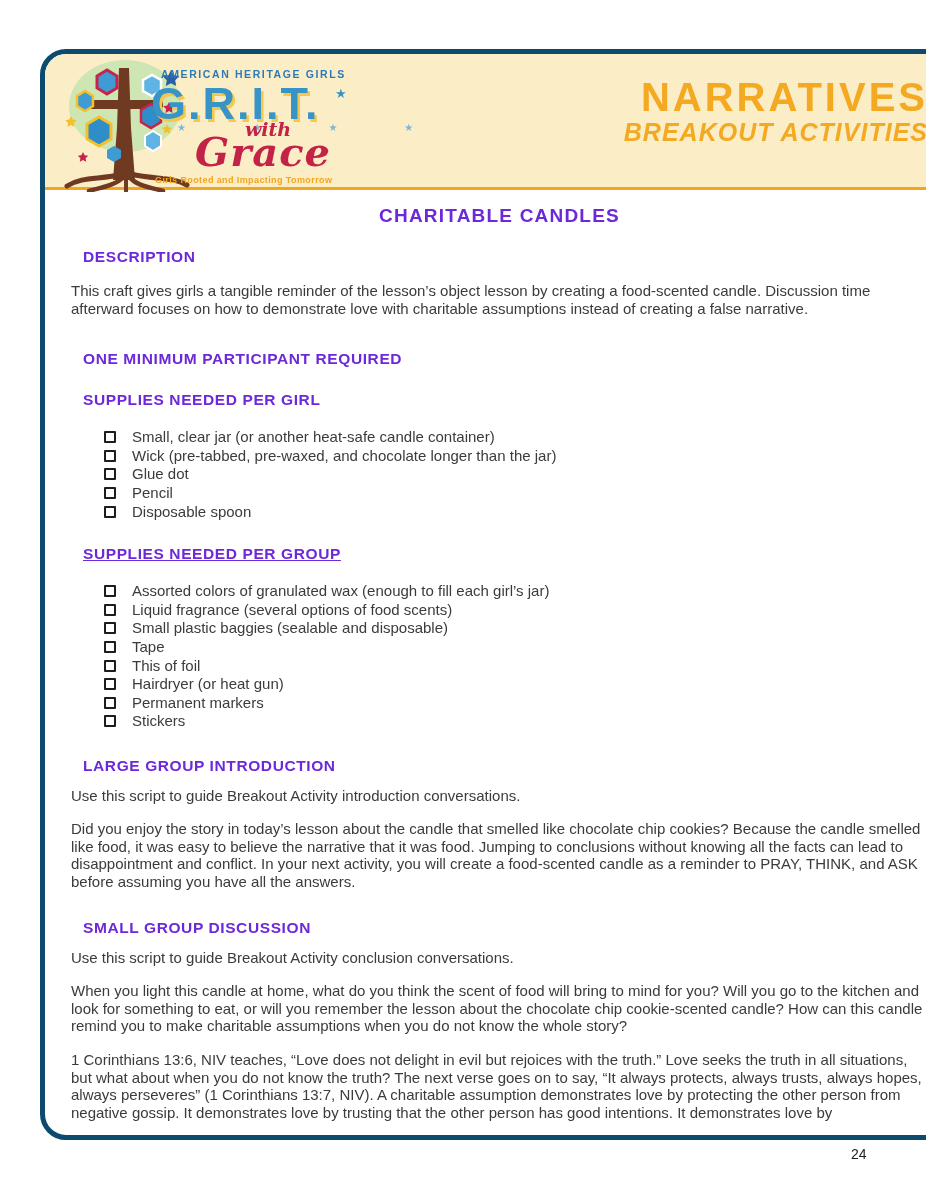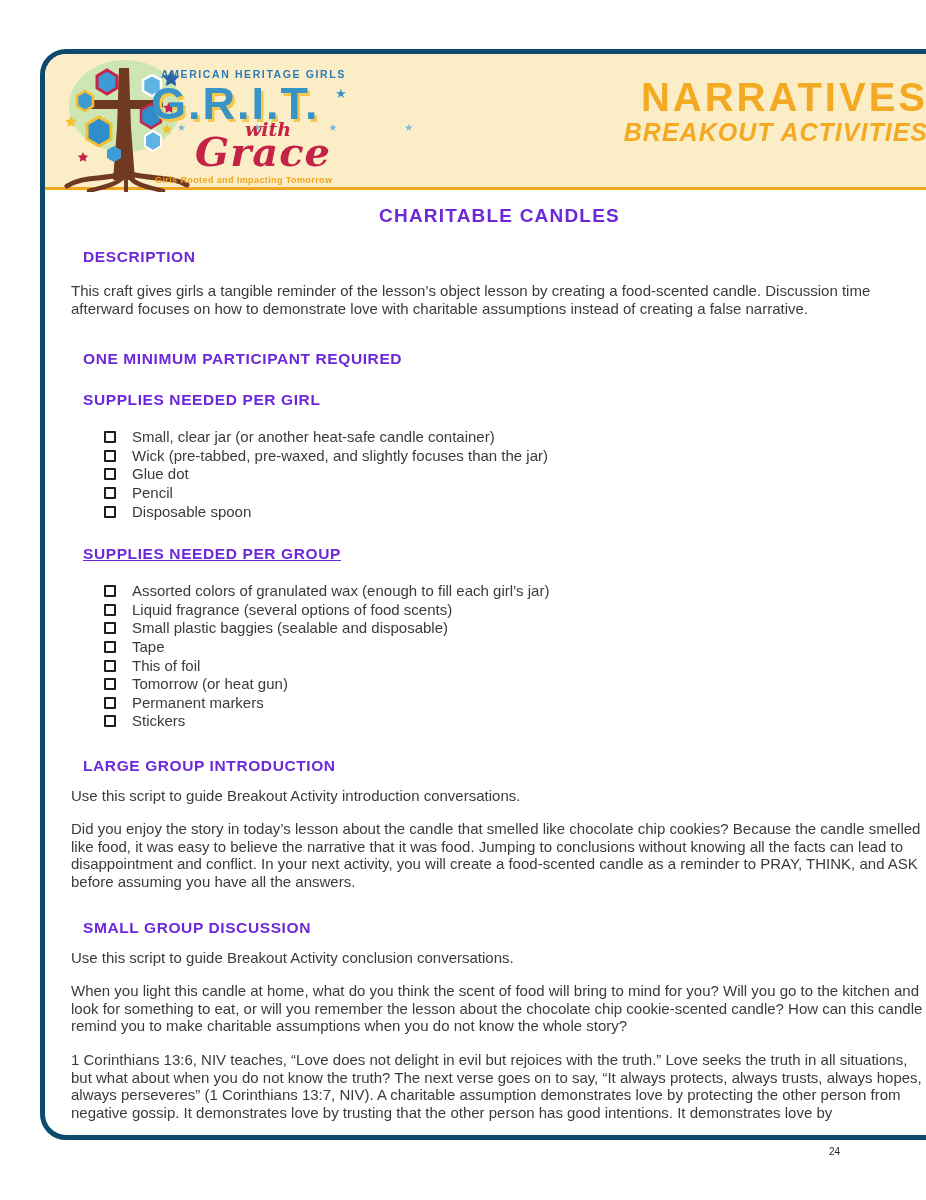--- a/index.html
+++ b/index.html
@@ -105,22 +105,22 @@
     color: #3B3B39; font-size: 15px; line-height: 18.6px; padding-left: 29px;
   }
   .checkbox {
     flex: 0 0 auto;
     width: 8px; height: 8px;
     border: 2.4px solid #1D1D1B;
     border-radius: 1px;
     margin: 3px 16px 0 0;
   }
   .page-number {
-    position: absolute; left: 829px; top: 1146px;
-    color: #1D1D1B; font-size: 10px;
+    position: absolute; left: 851px; top: 1146px;
+    color: #1D1D1B; font-size: 14px;
   }
 </style>
 </head>
 <body>
 
 <div class="sheet">
 
   <div class="band">
 
     <div class="logo">
@@ -176,21 +176,21 @@
     <h2 class="sec-head mt-part-head">ONE MINIMUM PARTICIPANT REQUIRED</h2>
 
     <h2 class="sec-head mt-girl-head">SUPPLIES NEEDED PER GIRL</h2>
     <ul class="check-list">
       <li>
           <span class="checkbox"></span>
           <span>Small, clear jar (or another heat-safe candle container)</span>
         </li>
       <li>
           <span class="checkbox"></span>
-          <span>Wick (pre-tabbed, pre-waxed, and slightly focuses than the jar)</span>
+          <span>Wick (pre-tabbed, pre-waxed, and chocolate longer than the jar)</span>
         </li>
       <li>
           <span class="checkbox"></span>
           <span>Glue dot</span>
         </li>
       <li>
           <span class="checkbox"></span>
           <span>Pencil</span>
         </li>
       <li>
@@ -216,21 +216,21 @@
       <li>
           <span class="checkbox"></span>
           <span>Tape</span>
         </li>
       <li>
           <span class="checkbox"></span>
           <span>This of foil</span>
         </li>
       <li>
           <span class="checkbox"></span>
-          <span>Tomorrow (or heat gun)</span>
+          <span>Hairdryer (or heat gun)</span>
         </li>
       <li>
           <span class="checkbox"></span>
           <span>Permanent markers</span>
         </li>
       <li>
           <span class="checkbox"></span>
           <span>Stickers</span>
         </li>
     </ul>

